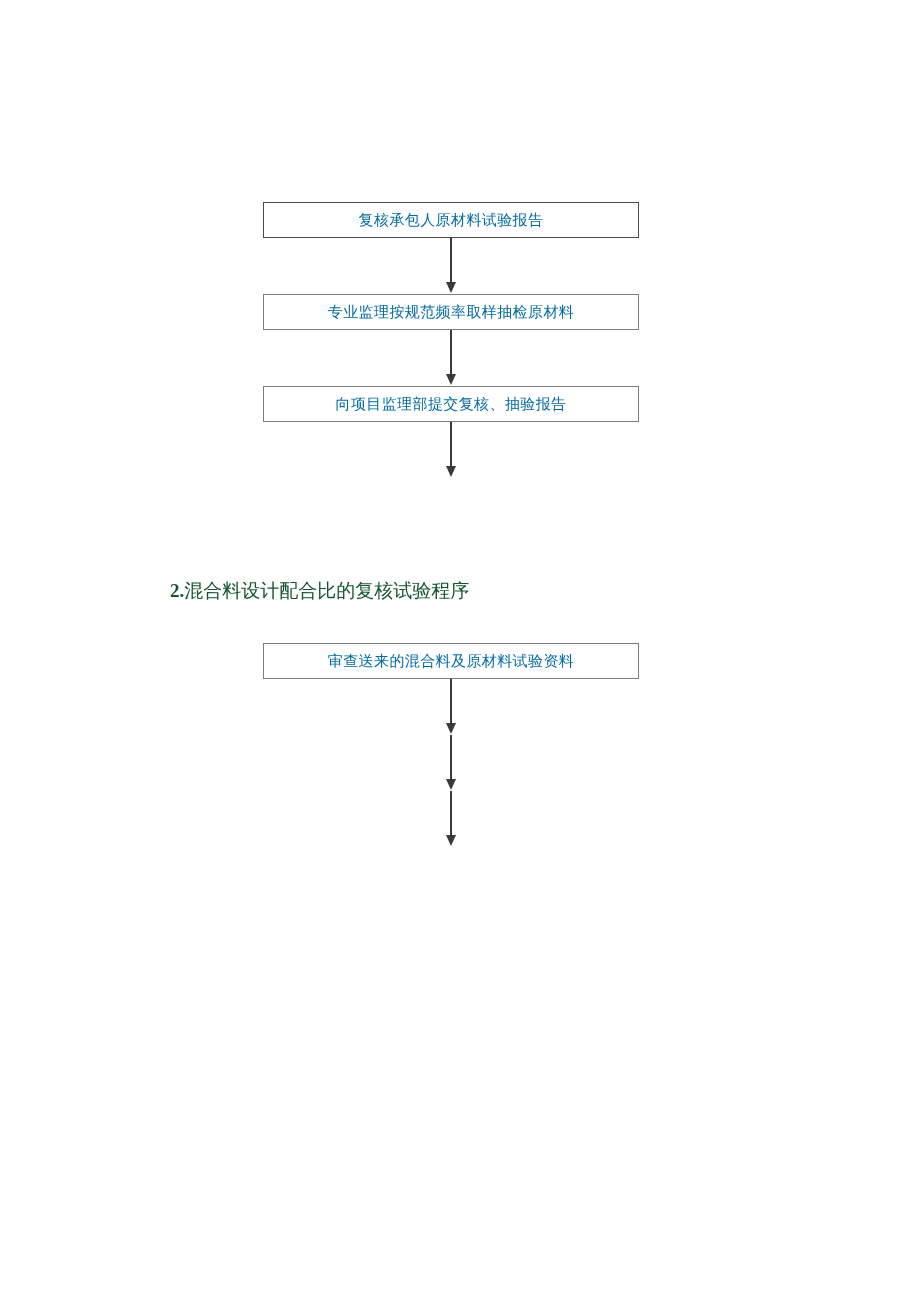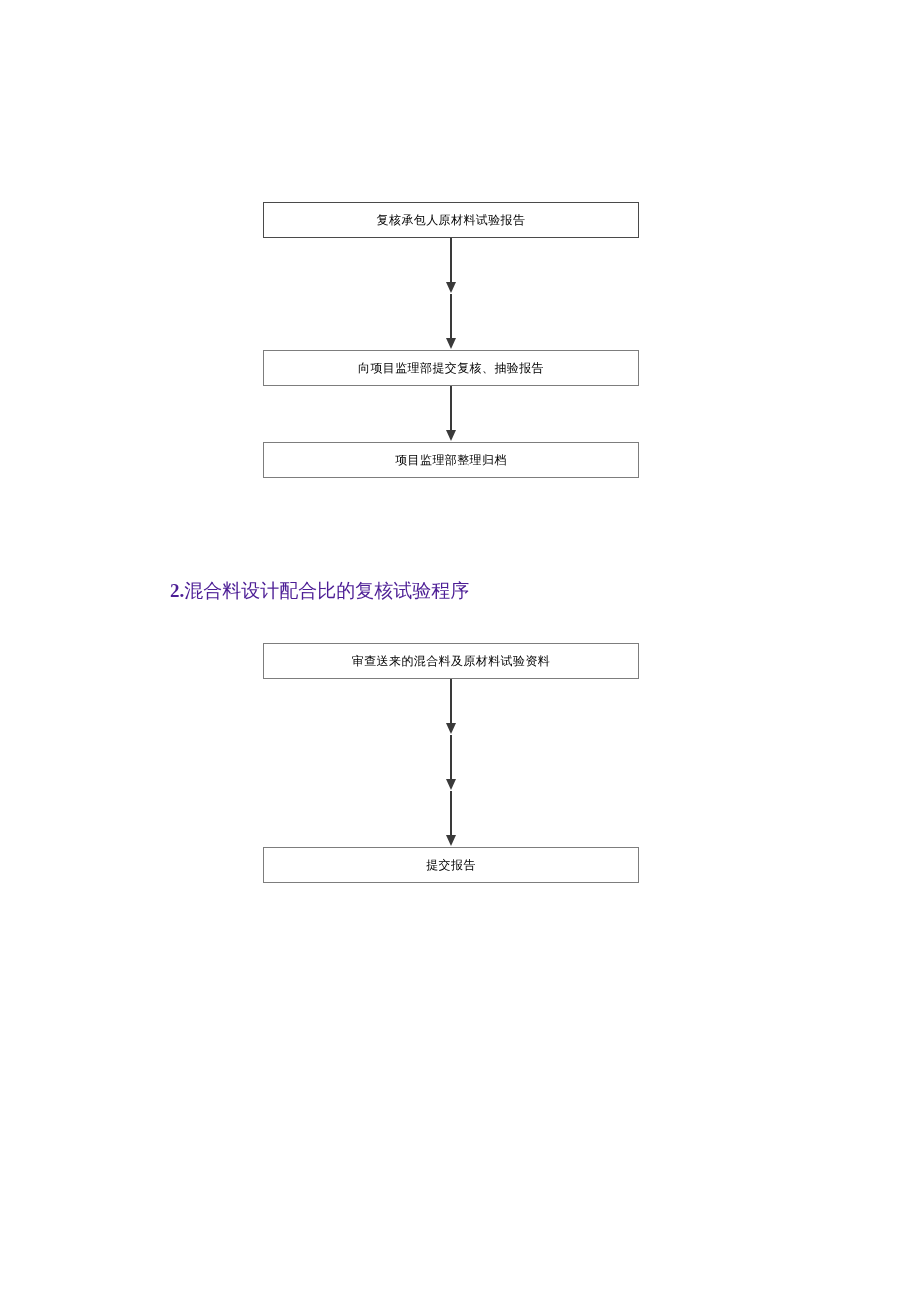--- a/index.html
+++ b/index.html
@@ -37,24 +37,24 @@
 
   .node {
     box-sizing: border-box;
     width: 376px;
     height: 36px;
     border: 1.3px solid #7d7d7d;
     background: #ffffff;
     display: flex;
     align-items: center;
     justify-content: center;
-    font-size: 12px;
+    font-size: 15px;
     line-height: 1;
     letter-spacing: 0.4px;
-    color: #000000;
+    color: #0369a1;
     font-family: "Liberation Serif", "DejaVu Serif", serif;
     white-space: nowrap;
   }
   .node.strong-border {
     border: 1.8px solid #4a4a4a;
   }
 
   
   .connector {
     position: relative;
@@ -82,21 +82,21 @@
     border-top: 11px solid #3a3a3a;
   }
 
   
   .section-heading {
     position: absolute;
     left: 170px;
     top: 580px;
     font-size: 19px;
     line-height: 1.2;
-    color: #4c1d95;
+    color: #14532d;
     white-space: nowrap;
     font-family: "Liberation Serif", "DejaVu Serif", serif;
   }
   .section-heading .num {
     font-weight: bold;
   }
   .section-heading .txt {
     font-weight: normal;
   }
 </style>
@@ -111,42 +111,42 @@
       <div class="node strong-border">
         <span>复核承包人原材料试验报告</span>
       </div>
     </div>
 
     <div class="connector">
       <div class="shaft"></div>
       <div class="head"></div>
     </div>
 
+    <div class="node-wrap">
+      <div class="node">
+        <span>专业监理按规范频率取样抽检原材料</span>
+      </div>
+    </div>
 
     <div class="connector">
       <div class="shaft"></div>
       <div class="head"></div>
     </div>
 
     <div class="node-wrap">
       <div class="node">
         <span>向项目监理部提交复核、抽验报告</span>
       </div>
     </div>
 
     <div class="connector">
       <div class="shaft"></div>
       <div class="head"></div>
     </div>
 
-    <div class="node-wrap">
-      <div class="node">
-        <span>项目监理部整理归档</span>
-      </div>
-    </div>
 
   </div>
 
   <div class="section-heading">
     <span class="num">2.</span><span class="txt">混合料设计配合比的复核试验程序</span>
   </div>
 
   <div class="flowchart" id="flow-2">
 
     <div class="node-wrap">
@@ -165,21 +165,16 @@
       <div class="shaft"></div>
       <div class="head"></div>
     </div>
 
 
     <div class="connector">
       <div class="shaft"></div>
       <div class="head"></div>
     </div>
 
-    <div class="node-wrap">
-      <div class="node">
-        <span>提交报告</span>
-      </div>
-    </div>
 
   </div>
 
 </div>
 
 </body></html>

